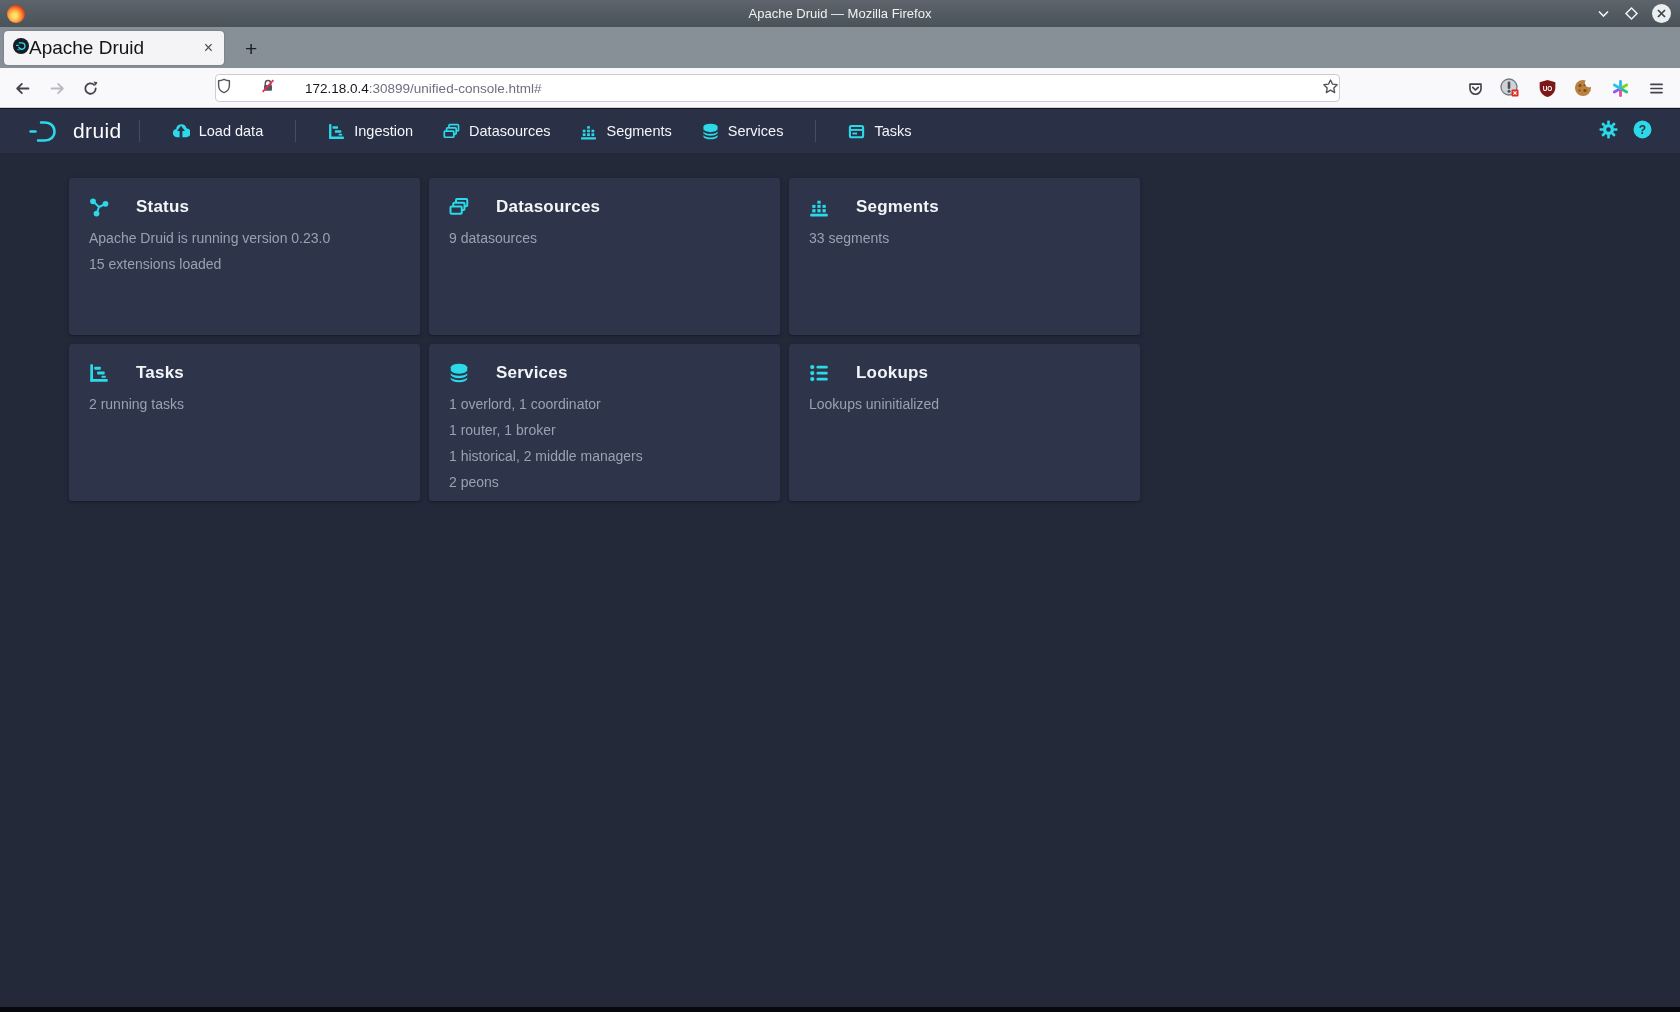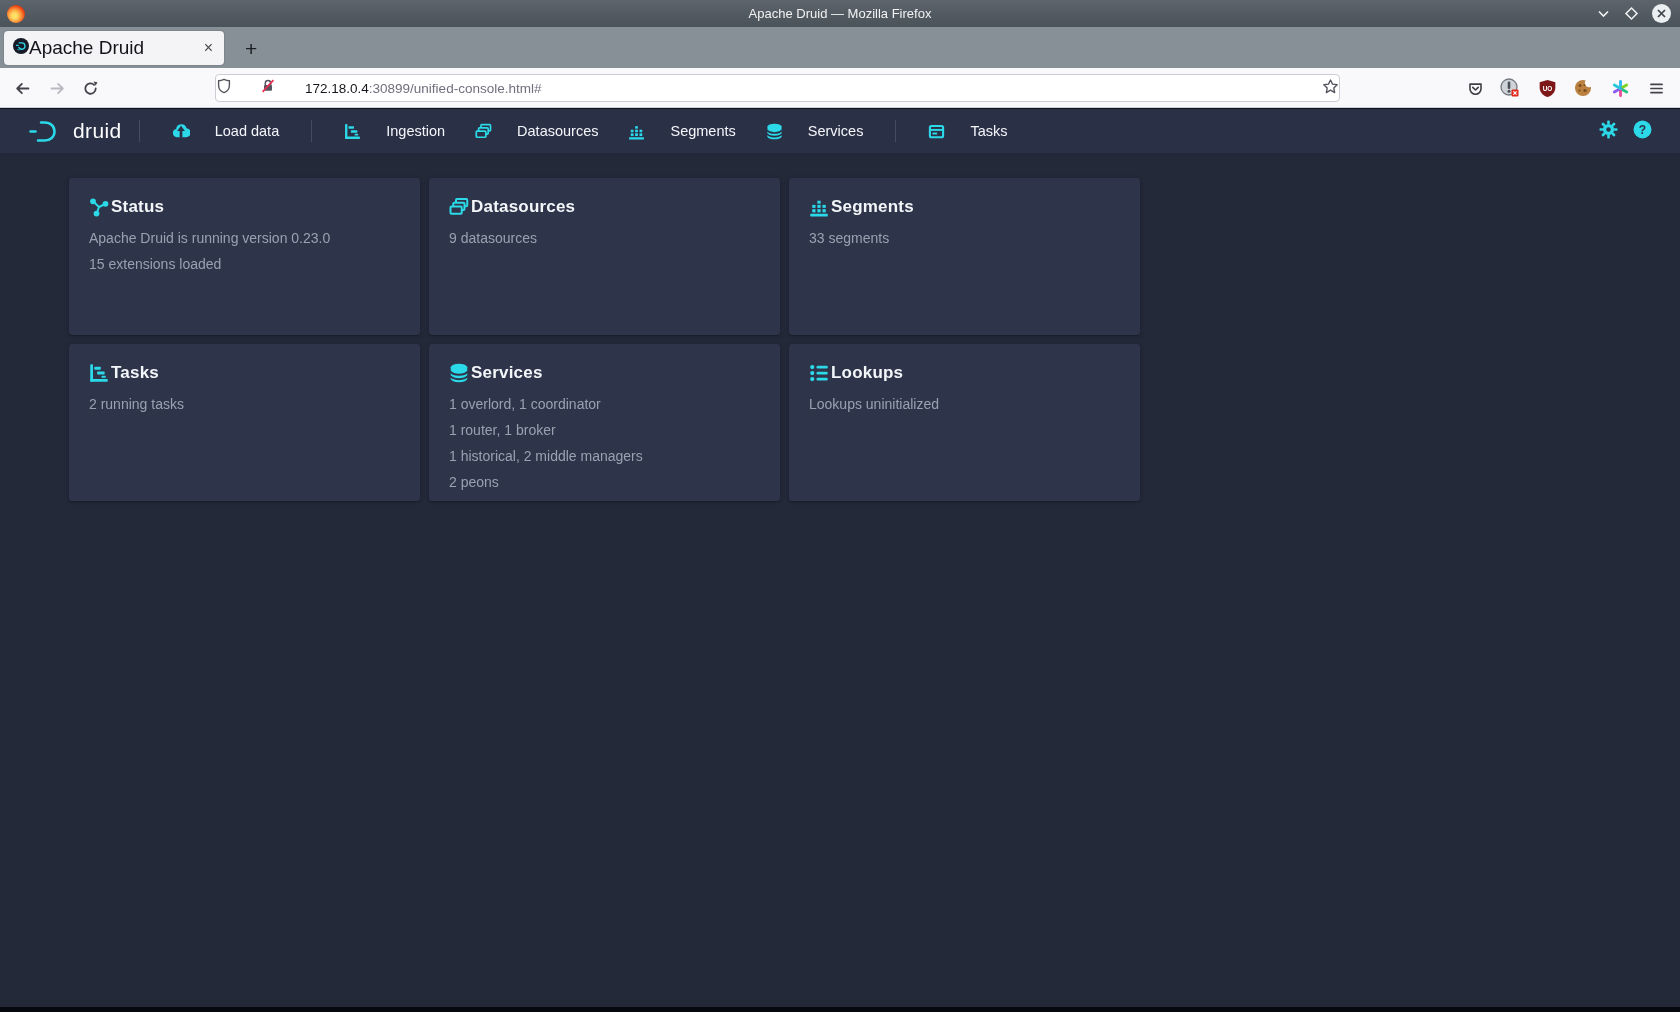--- a/index.html
+++ b/index.html
@@ -61,37 +61,37 @@
   
   .druid-nav {
     --bg:#2a3046;
     height:45px; flex:0 0 45px; background:#2a3046;
     display:flex; align-items:center; padding:0 22px 0 28px;
     border-top:1px solid #10131d;
   }
   .brand { display:flex; align-items:center; gap:9px; }
   .brand-word { color:#fdfdfe; font-size:21px; letter-spacing:.4px; font-weight:500; }
   .nav-divider { width:1px; height:22px; background:#454b63; margin:0 17px; }
-  .nav-item { display:flex; align-items:center; gap:25px; padding:0 15px; height:30px; border-radius:3px; color:#f3f6fa; font-size:14.5px; cursor:pointer; }
+  .nav-item { display:flex; align-items:center; gap:9px; padding:0 15px; height:30px; border-radius:3px; color:#f3f6fa; font-size:14.5px; cursor:pointer; }
   .nav-item svg { display:block; }
   .nav-spacer { flex:1; }
   .nav-right { display:flex; align-items:center; gap:15px; margin-right:6px; }
 
   
   .content {
     flex:1; background:#232939; padding:25px 0 0 69px; position:relative;
   }
   .card-row { display:flex; gap:9px; margin-bottom:9px; }
   .card {
     --bg:#2e344a;
     width:351px; height:157px; background:#2e344a; border-radius:3px;
     box-shadow:0 1px 1px rgba(16,22,26,.4), 0 1px 4px rgba(16,22,26,.3);
     padding:19px 24px 0 20px; cursor:pointer;
   }
-  .card-header { display:flex; align-items:center; gap:2px; margin-bottom:14px; }
+  .card-header { display:flex; align-items:center; gap:27px; margin-bottom:14px; }
   .card-title { font-size:17px; font-weight:700; color:#f3f6f9; letter-spacing:.2px; }
   .card p { margin:0 0 11px 0; font-size:14px; line-height:15px; color:#99a1b1; }
   .bottom-strip { height:5px; flex:0 0 5px; background:#06080d; }
 </style>
 </head>
 <body>
 
 <div class="window">
 
   <div class="titlebar">

